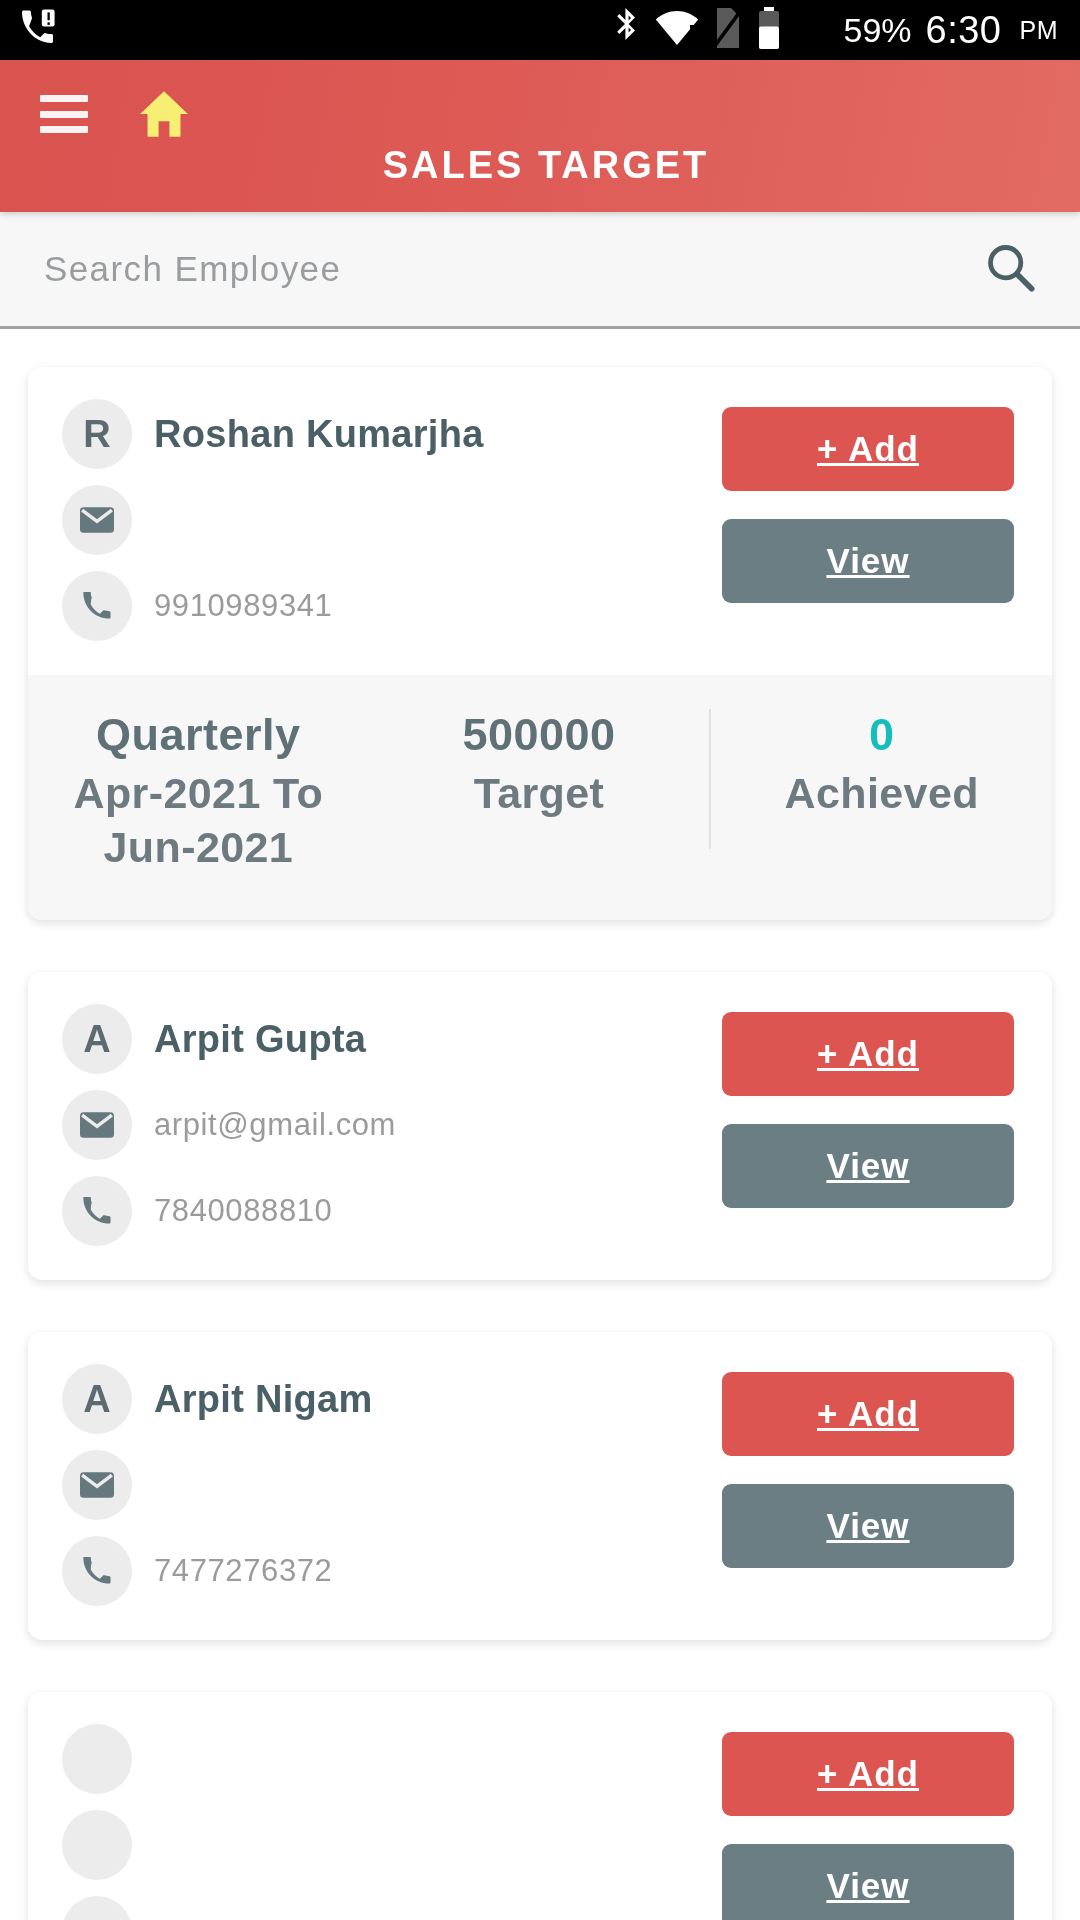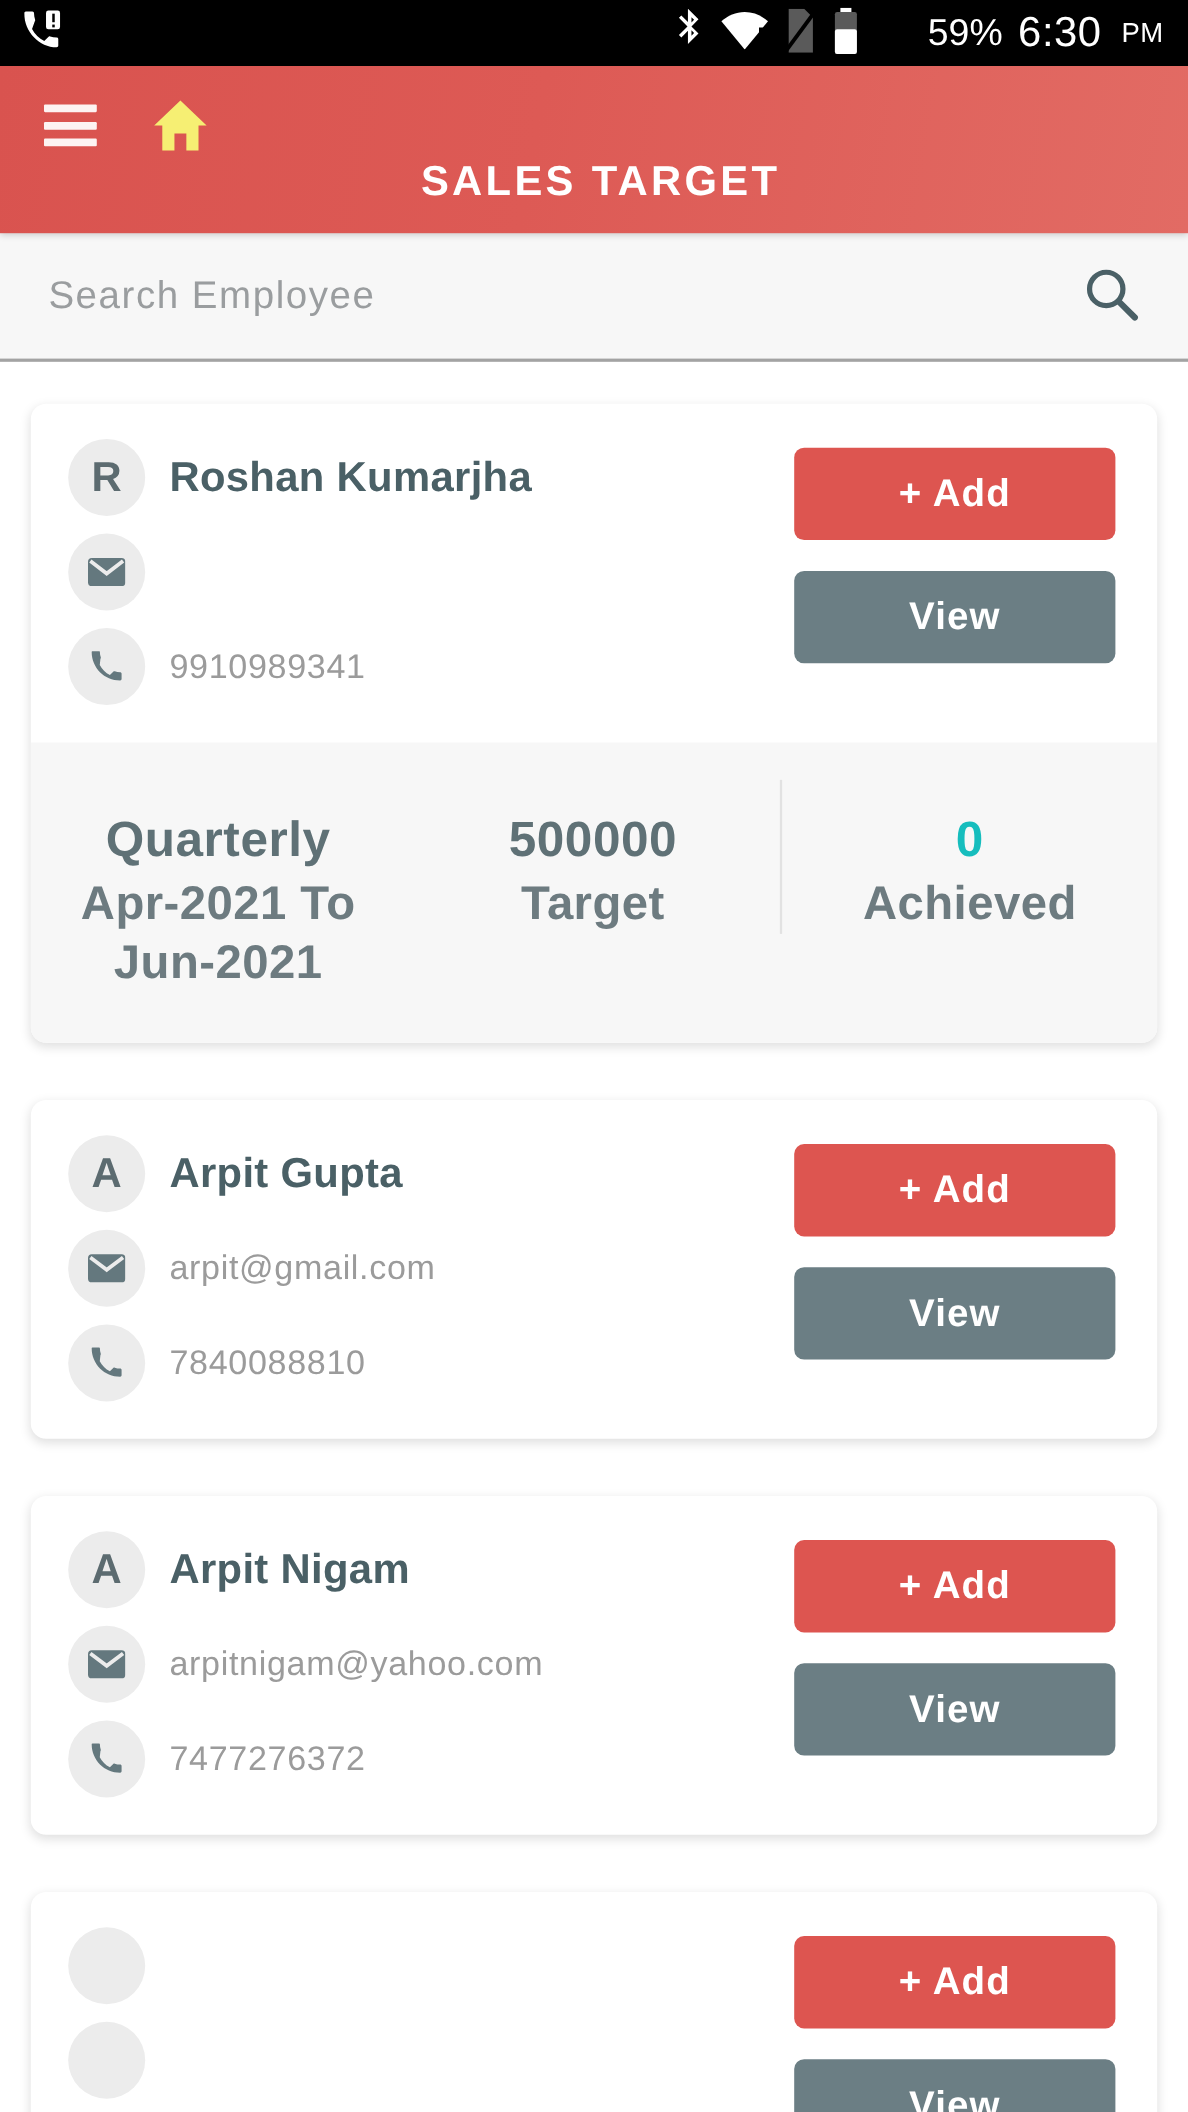--- a/index.html
+++ b/index.html
@@ -115,40 +115,41 @@
     display:block; width:100%;
     border:none; outline:none;
     border-radius:9px;
     color:#ffffff;
     font-family:"Liberation Sans", sans-serif;
     font-size:35px; font-weight:bold;
     letter-spacing:1px;
     padding:22px 0;
     cursor:pointer;
     text-align:center;
+    text-decoration:underline;
   }
   .btn-add{ background:#dd5550; margin-bottom:28px; }
   .btn-view{ background:#6b7e84; }
 
   
   .target-panel{
     background:#f7f7f7;
     display:flex;
     align-items:flex-start;
     padding:34px 0 46px 0;
   }
   .tp-col{
     flex:1;
     text-align:center;
     padding:0 8px;
   }
   .tp-col.divided{ border-left:2px solid #e2e2e2; min-height:140px; }
   .tp-big{
     font-size:45px; font-weight:bold; color:#5f7176;
-    letter-spacing:0.5px; line-height:1.15;margin-top:28px;
+    letter-spacing:0.5px; line-height:1.15;
   }
   .tp-big.teal{ color:#16bdbd; }
   .tp-sub{
     font-size:43px; color:#6d7b80; font-weight:bold;
     letter-spacing:0.4px; line-height:1.25; margin-top:6px;
   }
 </style>
 </head>
 <body>
 
@@ -310,21 +311,20 @@
             </span>
             <span class="emp-name">Arpit Nigam</span>
           </div>
           <div class="info-row">
             <span class="av-circle">
               <svg class="icon-sm" viewBox="0 0 24 18">
                 <rect x="0" y="0" width="24" height="18" rx="2.5" fill="#64787e"></rect>
                 <path d="M1.5 2 12 10 22.5 2" fill="none" stroke="#ececec" stroke-width="2.4"></path>
               </svg>
             </span>
-            <span class="emp-meta">arpitnigam@yahoo.com</span>
           </div>
           <div class="info-row">
             <span class="av-circle">
               <svg class="icon-sm" viewBox="0 0 24 24">
                 <path fill="#64787e" d="M6.6 10.8c1.7 3.4 4.5 6.1 7.9 7.8l2.6-2.6c.3-.3.8-.4 1.2-.3 1.3.4 2.7.7 4.2.7.6 0 1.1.5 1.1 1.1v4.2c0 .6-.5 1.1-1.1 1.1C10.2 22.8.3 12.9.3 0.6.3 0 .8-.5 1.4-.5h4.2c.6 0 1.1.5 1.1 1.1 0 1.5.2 2.9.7 4.2.1.4 0 .9-.3 1.2L6.6 10.8z"></path>
               </svg>
             </span>
             <span class="emp-meta">7477276372</span>
           </div>
         </div>

